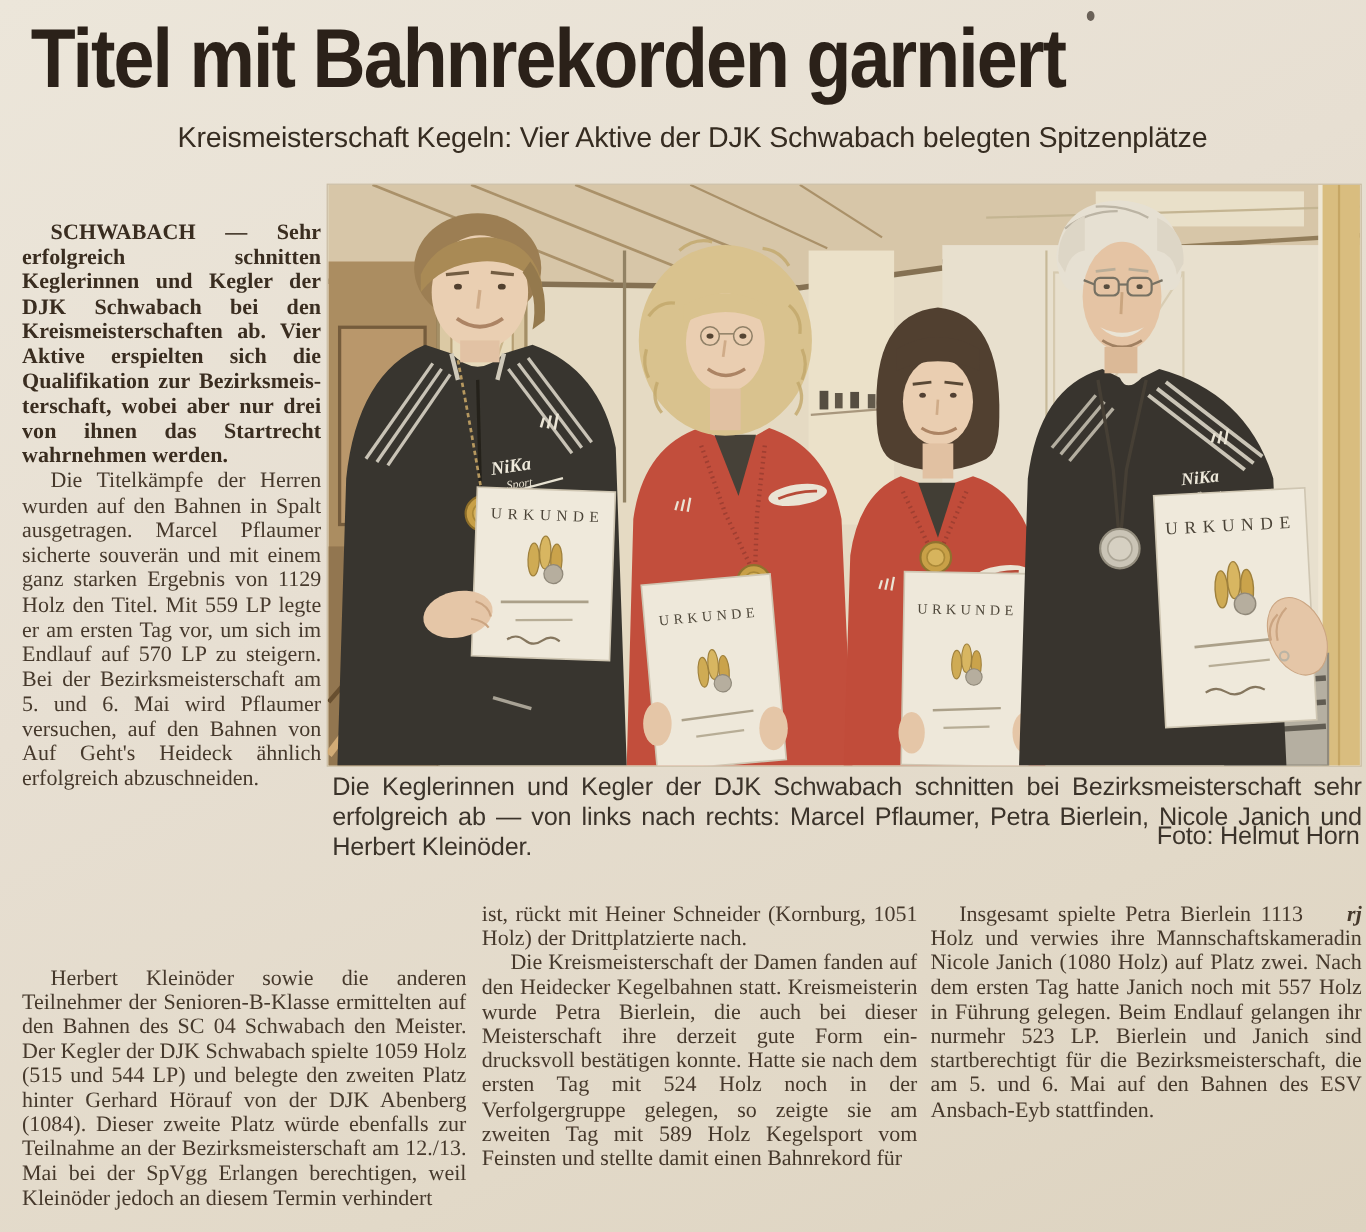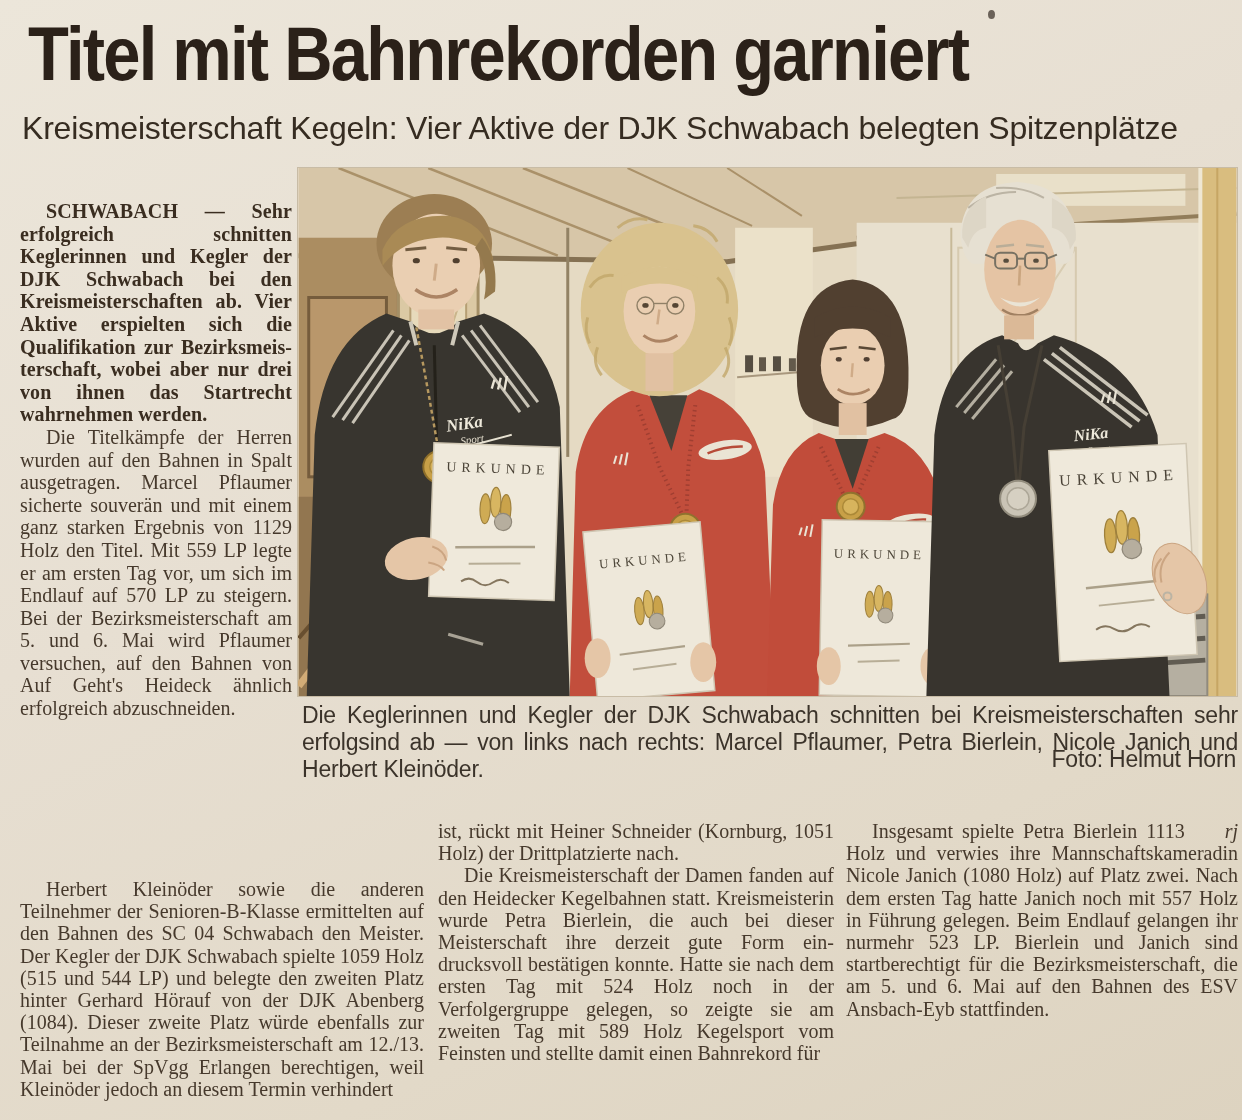--- a/index.html
+++ b/index.html
@@ -14,35 +14,35 @@
   .headline{
     position:absolute;left:28px;top:14px;width:1190px;
     font-family:"Liberation Sans","DejaVu Sans",sans-serif;
     font-weight:bold;font-size:76px;letter-spacing:-2px;line-height:1.05;
     color:#2b2119;white-space:nowrap;
     transform:scaleX(0.88);transform-origin:left top;
   }
   .subheadline{
     position:absolute;left:22px;top:110px;width:1215px;
     font-family:"Liberation Sans","DejaVu Sans",sans-serif;
-    font-size:32px;letter-spacing:-0.2px;color:#362c21;white-space:nowrap;
+    font-size:26px;letter-spacing:-0.2px;color:#362c21;white-space:nowrap;text-align:center;
   }
   .bodycol{ text-align:justify;margin-top:32px; }
   .bodycol p{ margin:0; }
   .bodycol p.indent{ text-indent:26px; }
   .col-narrow{
     position:absolute;left:20px;top:168px;width:272px;height:652px;
     font-size:20px;line-height:22.6px;overflow:hidden;
   }
   .col-narrow .lead{ font-weight:bold; color:#3a2d20; letter-spacing:0.1px; }
   .col-bottom{ position:absolute; font-size:20px; line-height:22.2px; }
   #col1{ left:20px;  top:846px; width:404px; height:292px; overflow:hidden; }
   #col2{ left:438px; top:788px; width:396px; height:326px; overflow:hidden; }
   #col3{ left:846px; top:788px; width:392px; height:330px; overflow:hidden; }
-  .byline{ float:right; font-style:italic; font-weight:normal; padding-left:14px; }
+  .byline{ float:right; font-style:italic; font-weight:bold; padding-left:14px; }
   .photo-wrap{
     position:absolute;left:297px;top:167px;width:941px;height:530px;
     border:1px solid #c8bca6;box-sizing:border-box;background:#e3d7bf;
   }
   .caption{
     position:absolute;left:302px;top:702px;width:936px;height:82px;
     font-family:"Liberation Sans","DejaVu Sans",sans-serif;
     font-size:23px;line-height:27px;color:#3b332a;text-align:justify;
     letter-spacing:-0.2px;
   }
@@ -341,21 +341,21 @@
           <path d="M866,392 q-10,10 -6,24 M874,386 q-12,12 -8,30" fill="none" stroke="#caa27f" stroke-width="2"></path>
           <circle cx="872" cy="430" r="4" fill="none" stroke="#b9b2a4" stroke-width="2"></circle>
         </g>
       </g>
 
       <rect x="0" y="0" width="941" height="530" fill="#d9c7a8" opacity="0.08"></rect>
     </svg>
   </div>
 
   <div class="caption">
-    <span>Die Keglerinnen und Kegler der DJK Schwabach schnitten bei Kreismeisterschaften sehr erfolg­sind ab — von links nach rechts: Marcel Pflaumer, Petra Bierlein, Nicole Janich und Herbert Kleinöder.</span>
+    <span>Die Keglerinnen und Kegler der DJK Schwabach schnitten bei Bezirksmeisterschaft sehr erfolg­reich ab — von links nach rechts: Marcel Pflaumer, Petra Bierlein, Nicole Janich und Herbert Kleinöder.</span>
     <span class="credit">Foto: Helmut Horn</span>
   </div>
 
   <div id="col1" class="bodycol col-bottom">
     <p class="indent">Herbert Kleinöder sowie die ande­ren Teilnehmer der Senioren-B-Klas­se ermittelten auf den Bahnen des SC 04 Schwabach den Meister. Der Keg­ler der DJK Schwabach spielte 1059 Holz (515 und 544 LP) und belegte den zweiten Platz hinter Gerhard Hörauf von der DJK Abenberg (1084). Dieser zweite Platz würde ebenfalls zur Teilnahme an der Bezirksmeister­schaft am 12./13. Mai bei der SpVgg Erlangen berechtigen, weil Kleinöder jedoch an diesem Termin verhindert</p>
   </div>
 
   <div id="col2" class="bodycol col-bottom">
     <p>ist, rückt mit Heiner Schneider (Korn­burg, 1051 Holz) der Drittplatzierte nach.</p>
     <p class="indent">Die Kreismeisterschaft der Damen fanden auf den Heidecker Kegelbah­nen statt. Kreismeisterin wurde Petra Bierlein, die auch bei dieser Meister­schaft ihre derzeit gute Form ein­drucksvoll bestätigen konnte. Hatte sie nach dem ersten Tag mit 524 Holz noch in der Verfolgergruppe gelegen, so zeigte sie am zweiten Tag mit 589 Holz Kegelsport vom Feinsten und stellte damit einen Bahnrekord für</p>

